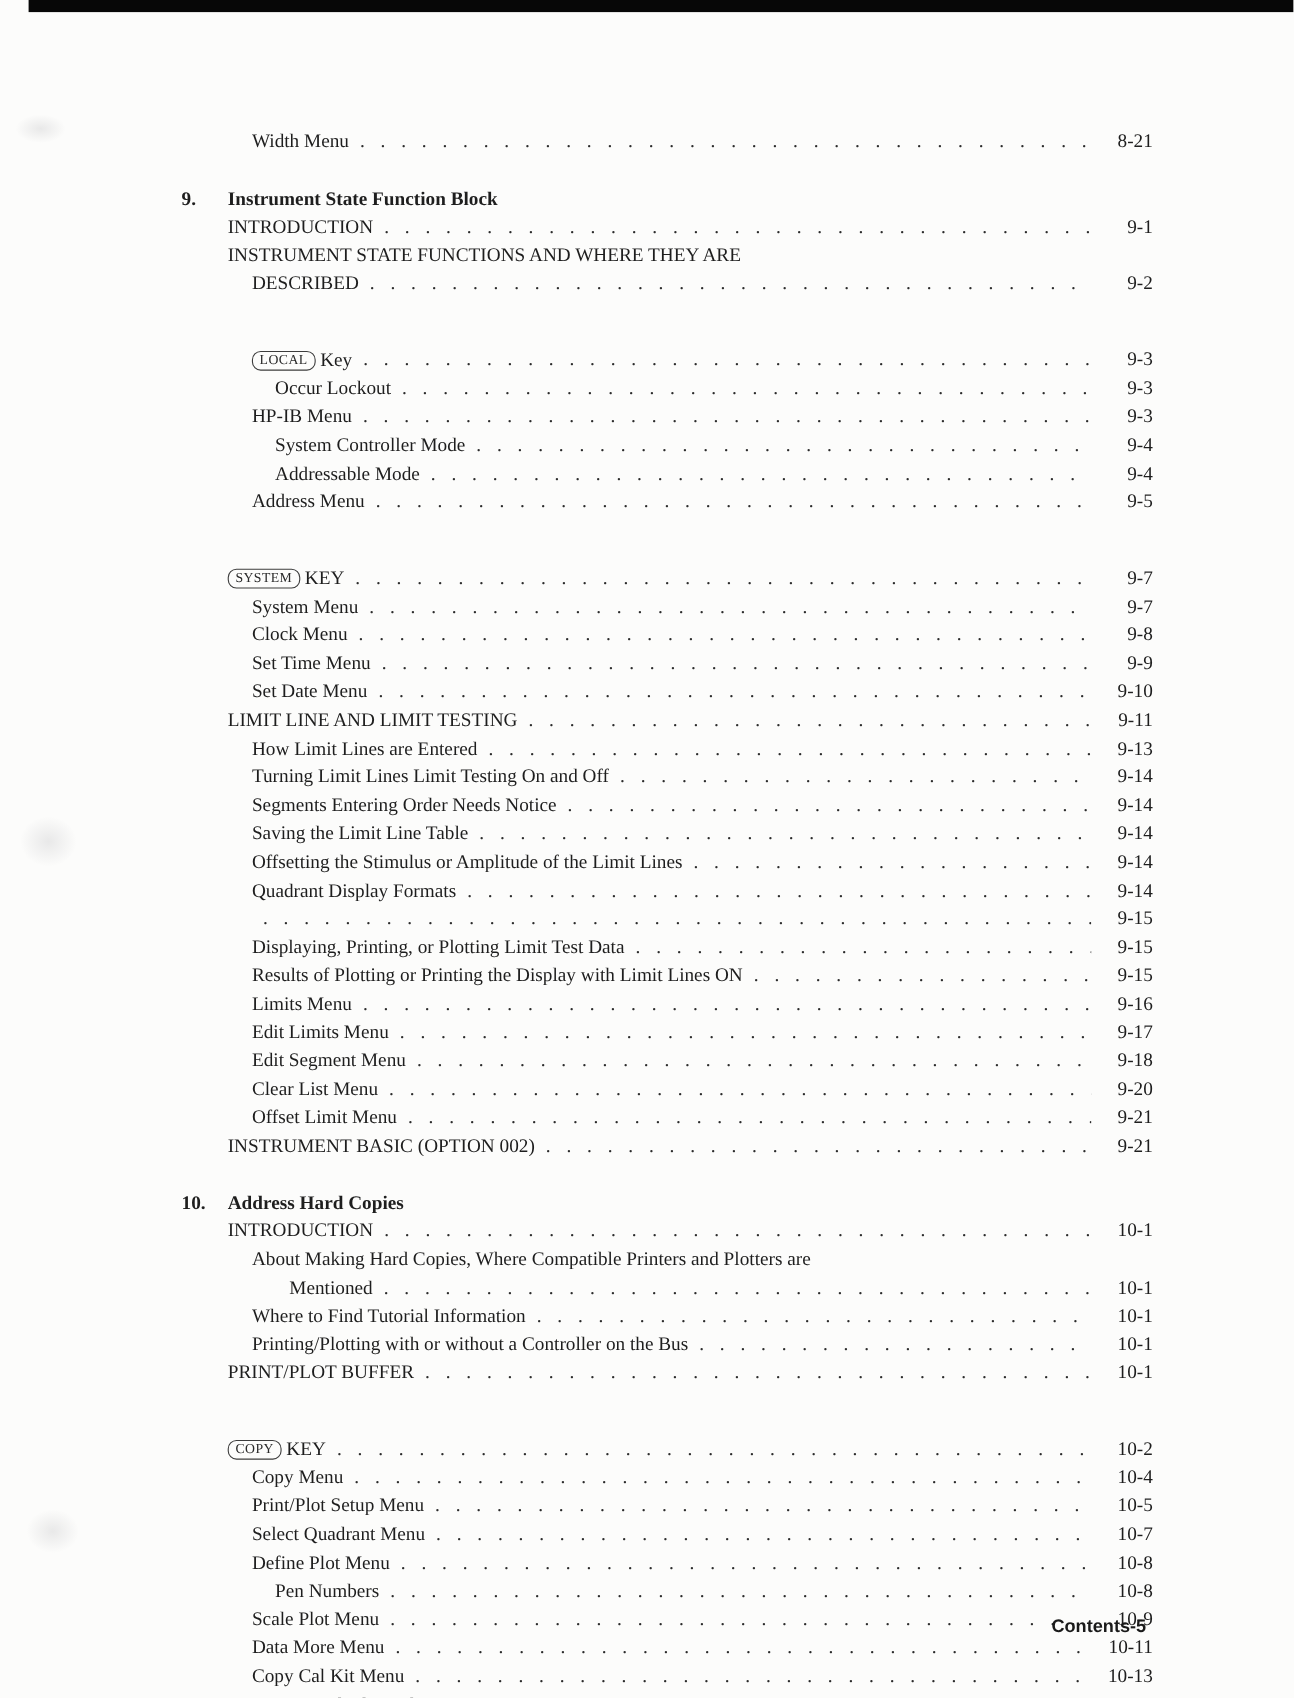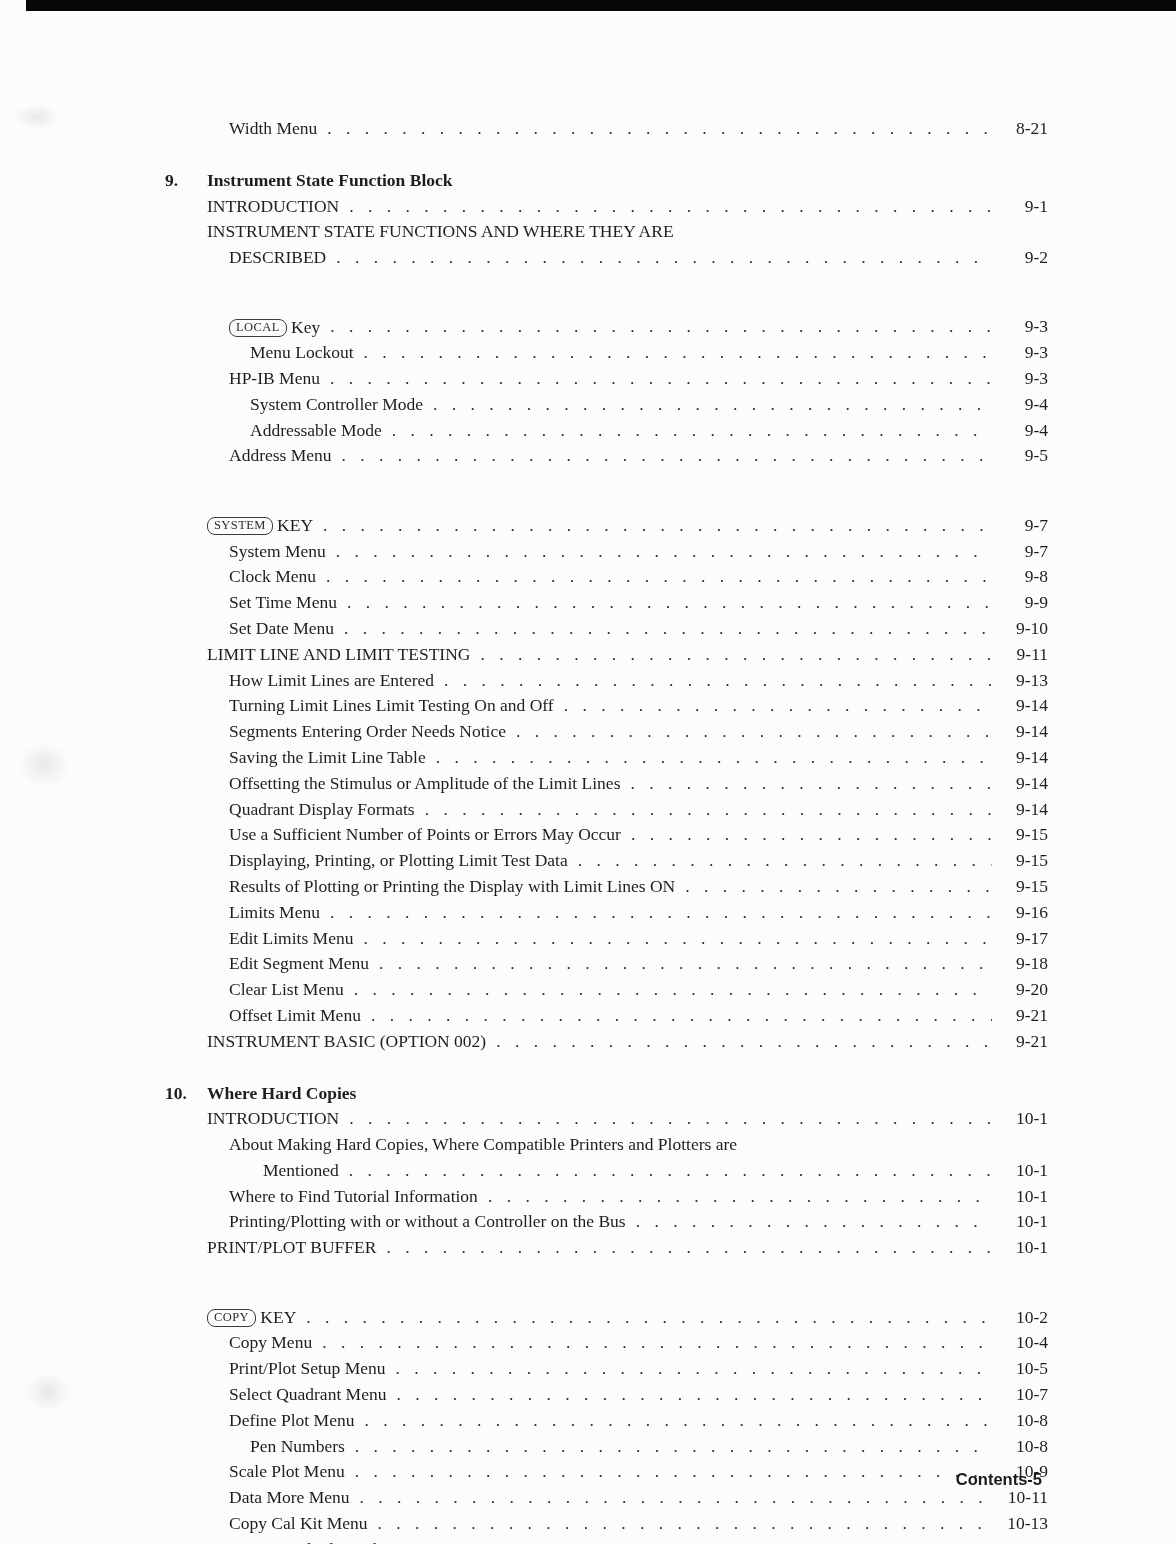--- a/index.html
+++ b/index.html
@@ -135,21 +135,21 @@
             <span class="title">DESCRIBED</span>
             <span class="leader"></span>
             <span class="pagenum">9-2</span>
           </div>
           <div class="entry ind1">
             <span class="title"><span class="keycap">LOCAL</span> Key</span>
             <span class="leader"></span>
             <span class="pagenum">9-3</span>
           </div>
           <div class="entry ind2">
-            <span class="title">Menu Lockout</span>
+            <span class="title">Occur Lockout</span>
             <span class="leader"></span>
             <span class="pagenum">9-3</span>
           </div>
           <div class="entry ind1">
             <span class="title">HP-IB Menu</span>
             <span class="leader"></span>
             <span class="pagenum">9-3</span>
           </div>
           <div class="entry ind2">
             <span class="title">System Controller Mode</span>
@@ -220,21 +220,20 @@
             <span class="title">Offsetting the Stimulus or Amplitude of the Limit Lines</span>
             <span class="leader"></span>
             <span class="pagenum">9-14</span>
           </div>
           <div class="entry ind1">
             <span class="title">Quadrant Display Formats</span>
             <span class="leader"></span>
             <span class="pagenum">9-14</span>
           </div>
           <div class="entry ind1">
-            <span class="title">Use a Sufficient Number of Points or Errors May Occur</span>
             <span class="leader"></span>
             <span class="pagenum">9-15</span>
           </div>
           <div class="entry ind1">
             <span class="title">Displaying, Printing, or Plotting Limit Test Data</span>
             <span class="leader"></span>
             <span class="pagenum">9-15</span>
           </div>
           <div class="entry ind1">
             <span class="title">Results of Plotting or Printing the Display with Limit Lines ON</span>
@@ -269,21 +268,21 @@
           <div class="entry ind0">
             <span class="title">INSTRUMENT BASIC (OPTION 002)</span>
             <span class="leader"></span>
             <span class="pagenum">9-21</span>
           </div>
         </div>
       </div>
       <div class="chapter">
         <div class="chapter-head">
           <span class="ch-num">10.</span>
-          <span class="ch-title">Where Hard Copies</span>
+          <span class="ch-title">Address Hard Copies</span>
         </div>
         <div class="entries">
           <div class="entry ind0">
             <span class="title">INTRODUCTION</span>
             <span class="leader"></span>
             <span class="pagenum">10-1</span>
           </div>
           <div class="entry ind1">
             <span class="title">About Making Hard Copies, Where Compatible Printers and Plotters are</span>
           </div>

